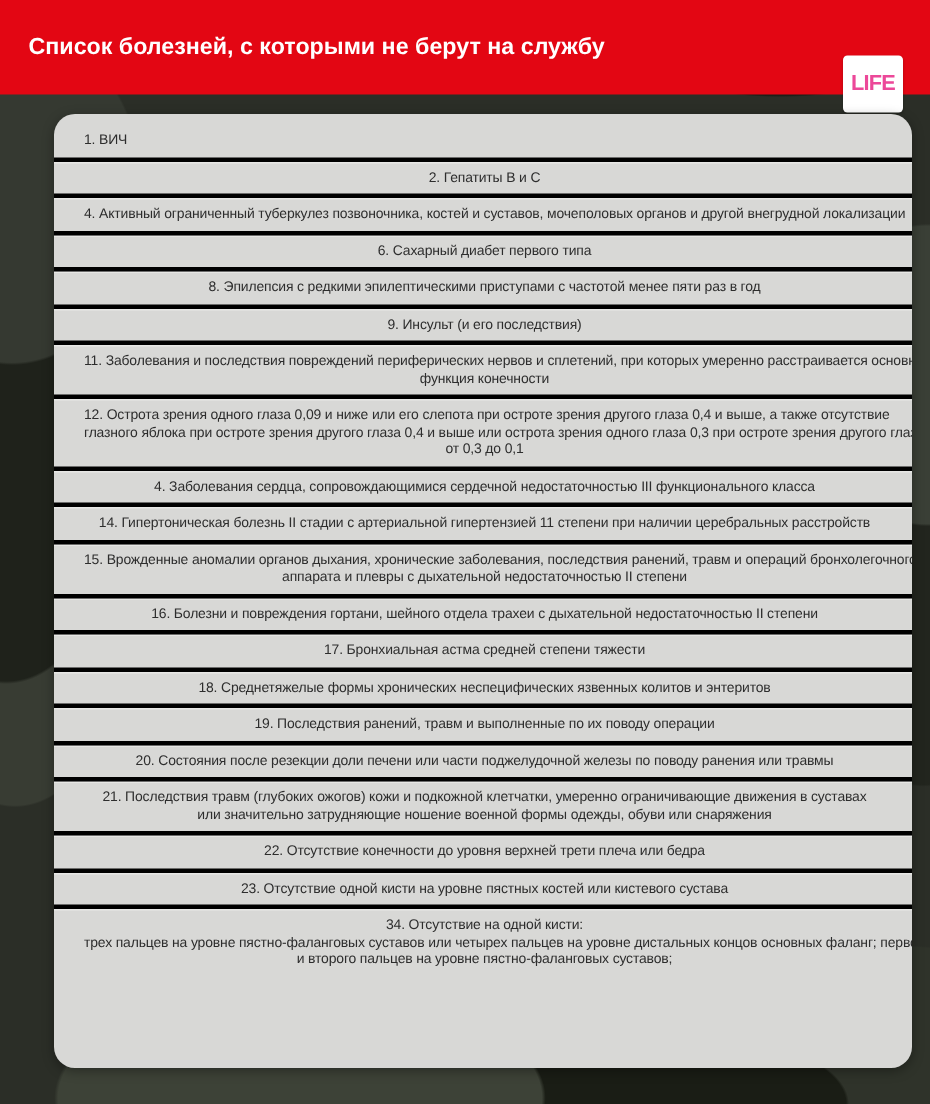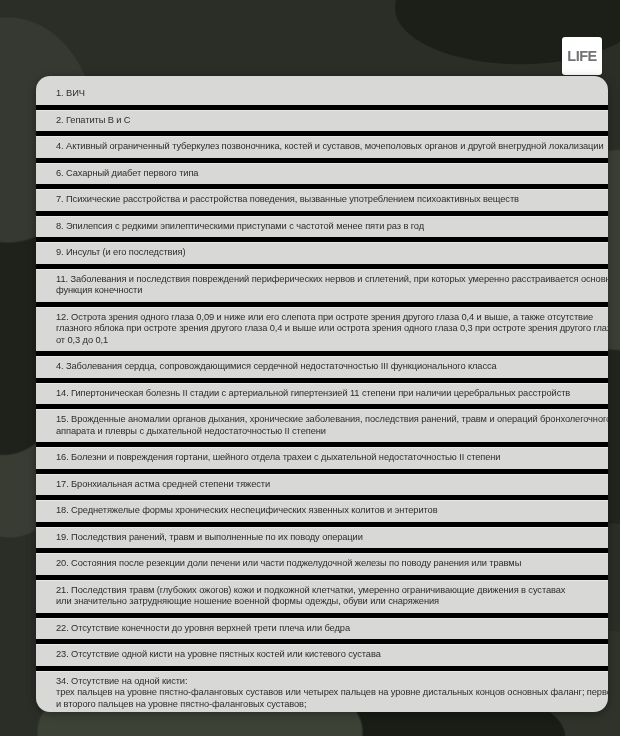--- a/index.html
+++ b/index.html
@@ -33,21 +33,21 @@
     letter-spacing:0;
   }
   .life-logo{
     position:absolute;top:37px;left:562px;
     width:40px;height:38px;
     background:#ffffff;border-radius:3px;
     display:flex;align-items:center;justify-content:center;
     box-shadow:0 1px 2px rgba(0,0,0,.25);
   }
   .life-logo span{
-    color:#737373;
+    color:#ec4899;
     font-weight:bold;
     font-size:14.5px;
     letter-spacing:-.5px;
   }
   .panel{
     position:absolute;top:76px;left:36px;
     width:572px;height:636px;
     box-sizing:border-box;
     background:#d8d8d6;
     border-radius:14px;
@@ -57,40 +57,43 @@
   }
   .row{
     padding:5px 18px 5px 20px;
     font-size:9.3px;
     line-height:11.5px;
     letter-spacing:-.1px;
     color:#2d2d2d;
     white-space:pre;
   }
   .row + .row{
-    border-top:5px solid #000000;
+    border-top:3px solid #000000;
     box-shadow:inset 0 1px 0 #e7e7e5;
+    text-align:center;
   }
 </style>
 </head>
 <body>
 
 <div class="stage">
 
+  <div class="red-band">
+    <h1 class="page-title">Список болезней, с которыми не берут на службу</h1>
+  </div>
 
   <div class="life-logo">
     <span>LIFE</span>
   </div>
 
   <div class="panel">
       <div class="row">1. ВИЧ</div>
       <div class="row">2. Гепатиты В и С</div>
       <div class="row">4. Активный ограниченный туберкулез позвоночника, костей и суставов, мочеполовых органов и другой внегрудной локализации</div>
       <div class="row">6. Сахарный диабет первого типа</div>
-      <div class="row">7. Психические расстройства и расстройства поведения, вызванные употреблением психоактивных веществ</div>
       <div class="row">8. Эпилепсия с редкими эпилептическими приступами с частотой менее пяти раз в год</div>
       <div class="row">9. Инсульт (и его последствия)</div>
       <div class="row">11. Заболевания и последствия повреждений периферических нервов и сплетений, при которых умеренно расстраивается основная
 функция конечности</div>
       <div class="row">12. Острота зрения одного глаза 0,09 и ниже или его слепота при остроте зрения другого глаза 0,4 и выше, а также отсутствие
 глазного яблока при остроте зрения другого глаза 0,4 и выше или острота зрения одного глаза 0,3 при остроте зрения другого глаза
 от 0,3 до 0,1</div>
       <div class="row">4. Заболевания сердца, сопровождающимися сердечной недостаточностью III функционального класса</div>
       <div class="row">14. Гипертоническая болезнь II стадии с артериальной гипертензией 11 степени при наличии церебральных расстройств</div>
       <div class="row">15. Врожденные аномалии органов дыхания, хронические заболевания, последствия ранений, травм и операций бронхолегочного

